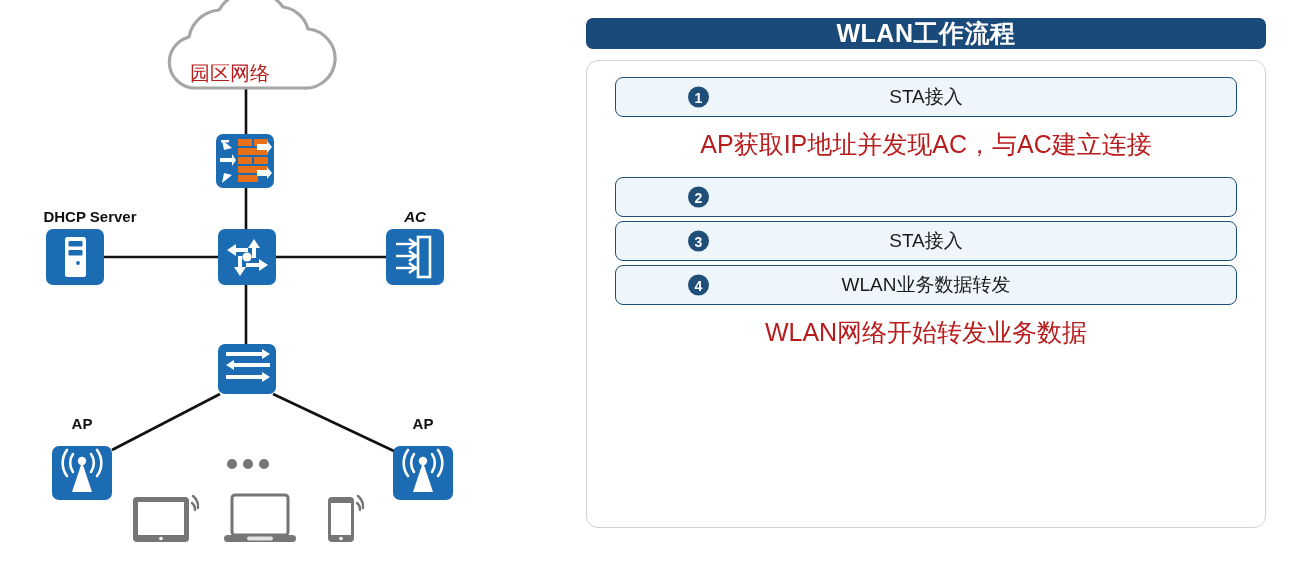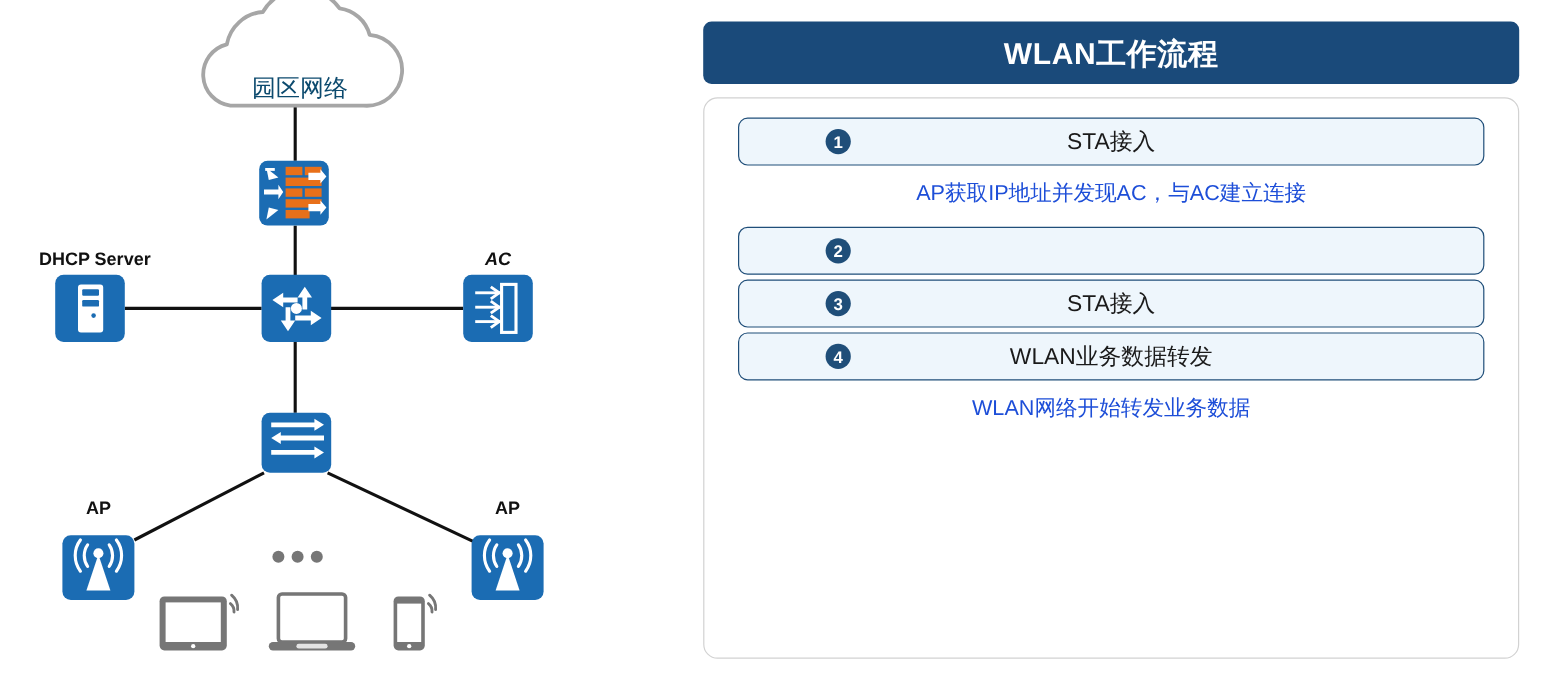--- a/index.html
+++ b/index.html
@@ -30,21 +30,21 @@
     text-align: center;
   }
 
   
   #flow {
     position: absolute;
     left: 586px; top: 18px;
     width: 680px;
   }
   #flow-title {
-    height: 52px;
+    height: 31px;
     background: #1a4a7a;
     border-radius: 7px;
     color: #ffffff;
     font-size: 25px;
     font-weight: bold;
     display: flex;
     align-items: center;
     justify-content: center;
     letter-spacing: .5px;
   }
@@ -83,22 +83,22 @@
     align-items: center;
     justify-content: center;
     line-height: 1;
   }
   .step-title {
     font-size: 19px;
     color: #1a1a1a;
   }
   .step-desc {
     text-align: center;
-    font-size: 18px;
-    color: #1d4ed8;
+    font-size: 25px;
+    color: #b91c1c;
     padding: 11px 0 12px 0;
   }
 </style>
 </head>
 <body>
 
 <div id="topology">
 
   <svg id="topo-svg" width="560" height="571" viewBox="0 0 560 571">
 
@@ -246,23 +246,23 @@
       <rect x="328" y="497" width="26" height="45" rx="4" fill="#767676"></rect>
       <rect x="331" y="503" width="20" height="32" fill="#ffffff"></rect>
       <circle cx="341" cy="538.5" r="1.8" fill="#ffffff"></circle>
       <g stroke="#767676" stroke-width="2.4" fill="none" stroke-linecap="round">
         <path d="M357,503 a8,8 0 0 1 3,7"></path>
         <path d="M358,496 a14,14 0 0 1 5,12"></path>
       </g>
     </g>
   </svg>
 
-  <div class="node-label" style="left:154px; top:60px; width:192px; color:#0c4a6e; font-weight:normal; font-size:20px;">园区网络</div>
-
-  <div class="node-label" style="left:4px; top:208px; width:150px;">DHCP Server</div>
+  <div class="node-label" style="left:134px; top:60px; width:192px; color:#b91c1c; font-weight:normal; font-size:20px;">园区网络</div>
+
+  <div class="node-label" style="left:15px; top:208px; width:150px;">DHCP Server</div>
 
   <div class="node-label" style="left:385px; top:208px; width:60px;font-style:italic;">AC</div>
 
   <div class="node-label" style="left:52px; top:415px; width:60px;">AP</div>
 
   <div class="node-label" style="left:393px; top:415px; width:60px;">AP</div>
 </div>
 
 <div id="flow">
 

